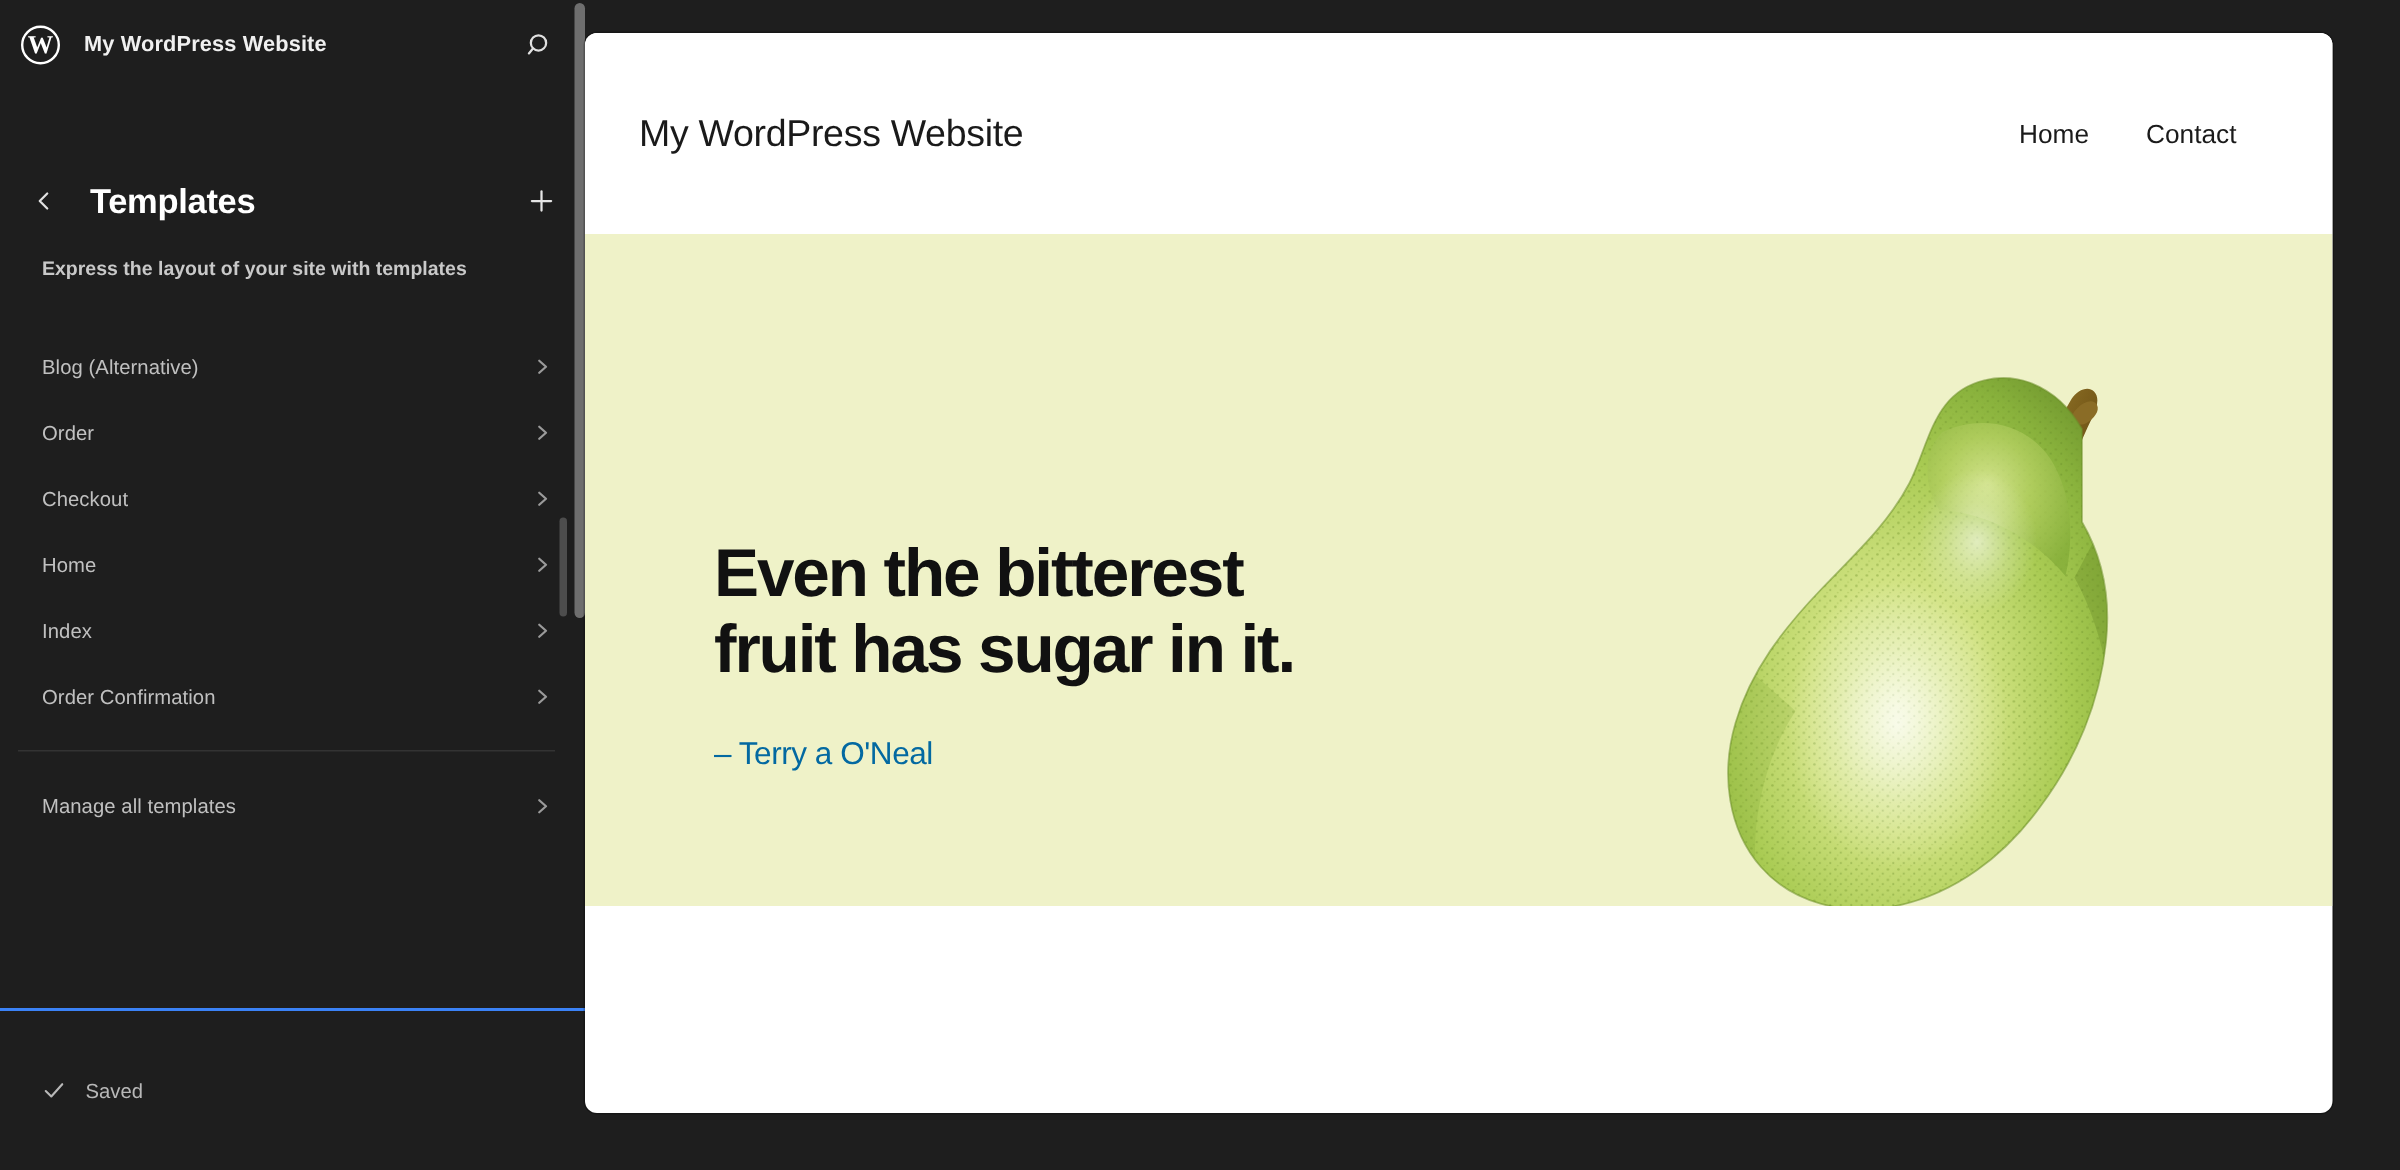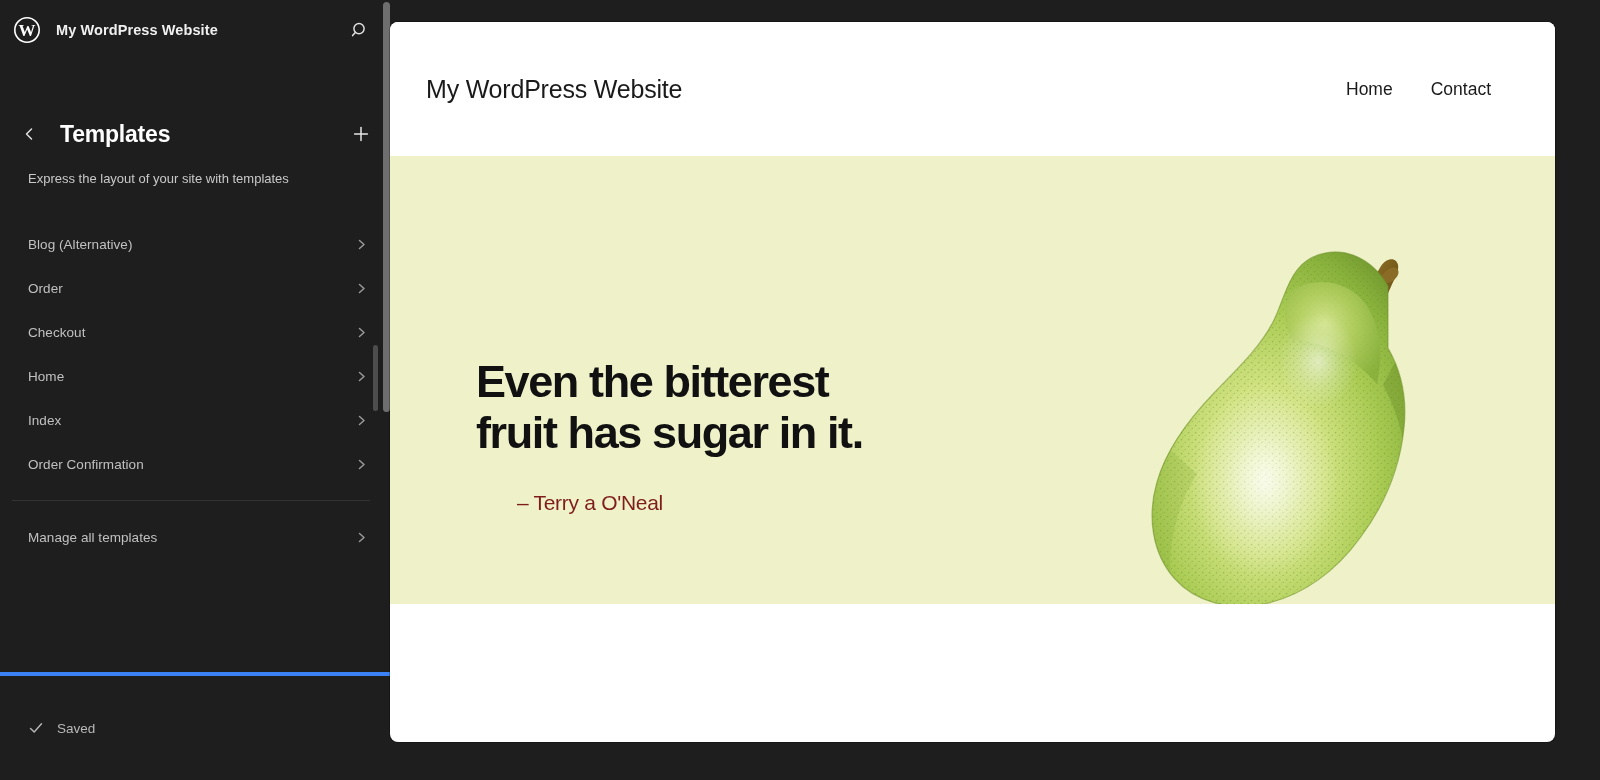--- a/index.html
+++ b/index.html
@@ -115,21 +115,21 @@
     border: none;
     background: transparent;
     cursor: pointer;
     color: #e6e6e6;
   }
 
   .panel-subtitle {
     padding: 0 24px 0 28px;
     margin-top: 14px;
     font-size: 13px;
-    font-weight: 400;
+    font-weight: 700;
     color: #c9c9c9;
     line-height: 1.4;
   }
 
   
   .list-wrap {
     position: relative;
     margin-top: 34px;
     flex: 0 0 auto;
   }
@@ -160,21 +160,21 @@
 
   .list-divider {
     height: 1px;
     background: #333333;
     margin: 14px 20px 14px 12px;
   }
 
   
   .sidebar-footer {
     margin-top: auto;
-    border-top: 4px solid #3b82f6;
+    border-top: 2px solid #3b82f6;
     height: 108px;
     flex: 0 0 108px;
     display: flex;
     align-items: center;
     padding-left: 28px;
   }
 
   .save-status {
     display: flex;
     align-items: center;
@@ -279,24 +279,23 @@
     font-size: 45px;
     line-height: 1.14;
     font-weight: 700;
     color: #111111;
     letter-spacing: -1.4px;
   }
 
   .hero-cite {
     margin-top: 32px;
     font-size: 21px;
-    color: #7f1d1d;
+    color: #0369a1;
     font-weight: 400;
     letter-spacing: -0.3px;
-    margin-left: 41px;
   }
 
   .hero-image {
     position: absolute;
     right: 110px;
     top: 72px;
     width: 300px;
     height: 420px;
   }
   .hero-image svg { display: block; width: 100%; height: 100%; }

